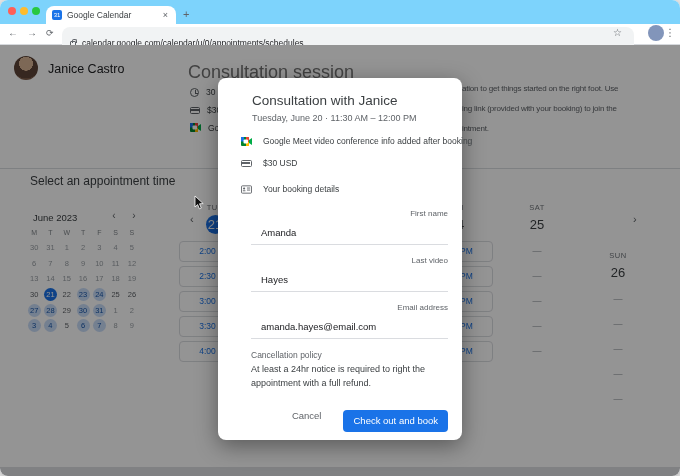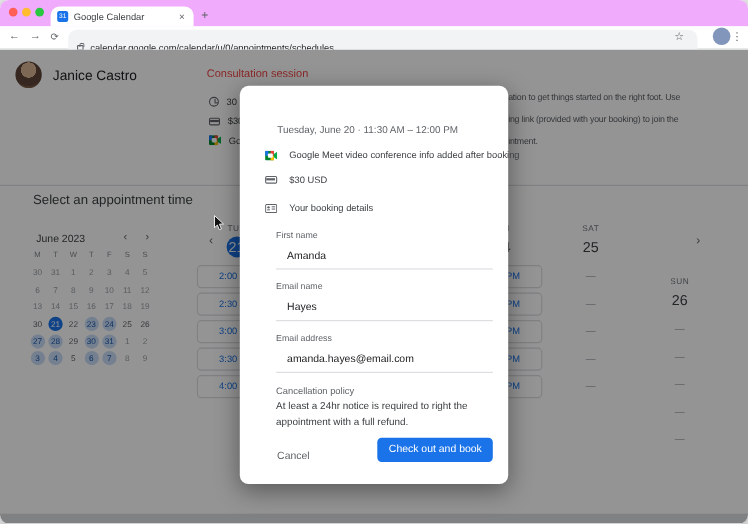--- a/index.html
+++ b/index.html
@@ -1,19 +1,19 @@
 <!DOCTYPE html>
 <html><head>
 <meta charset="utf-8">
 <style>
   html,body{margin:0;padding:0;background:#ececec;font-family:"Liberation Sans",sans-serif;}
   *{box-sizing:border-box;}
   .browser{position:relative;width:680px;height:476px;background:#fff;border-radius:8px;overflow:hidden;box-shadow:0 2px 10px rgba(0,0,0,.3);}
   
-  .tabstrip{position:absolute;left:0;top:0;width:680px;height:24px;background:#f0abfc;}
+  .tabstrip{position:absolute;left:0;top:0;width:680px;height:24px;background:#7dd3fc;}
   .tl{position:absolute;top:7px;width:8px;height:8px;border-radius:50%;}
   .tl.r{left:8px;background:#ff5f57;} .tl.y{left:20px;background:#febc2e;} .tl.g{left:32px;background:#28c840;}
   .tab{position:absolute;left:46px;top:6px;width:130px;height:18px;background:#fff;border-radius:8px 8px 0 0;display:flex;align-items:center;padding:0 6px;}
   .favicon{width:10px;height:10px;background:#1a73e8;border-radius:2px;color:#fff;font-size:6px;line-height:10px;text-align:center;flex:0 0 auto;}
   .tab-title{font-size:8.5px;color:#3c4043;margin-left:5px;flex:1 1 auto;white-space:nowrap;overflow:hidden;}
   .tab-close{font-size:9px;color:#5f6368;padding:0 2px;cursor:default;}
   .newtab{position:absolute;left:183px;top:8px;font-size:11px;color:#5f6368;}
   
   .toolbar{position:absolute;left:0;top:24px;width:680px;height:21px;background:#fff;border-bottom:1px solid #d6d9dd;}
   .navbtn{position:absolute;top:3px;font-size:10px;color:#5f6368;}
@@ -24,21 +24,21 @@
   .url{font-size:8.5px;color:#202124;white-space:nowrap;overflow:hidden;}
   .star{position:absolute;right:58px;top:3px;font-size:10px;color:#5f6368;}
   .chrome-avatar{position:absolute;right:16px;top:25px;width:16px;height:16px;border-radius:50%;background:#8295ba;}
   .kebab{position:absolute;right:5px;top:27px;font-size:10px;color:#5f6368;}
   
   .viewport{position:absolute;left:0;top:45px;width:680px;height:431px;background:#fff;overflow:hidden;}
   .scrim{position:absolute;inset:0;background:rgba(0,0,0,0.42);z-index:5;}
   
   .host-avatar{position:absolute;left:14px;top:11px;width:24px;height:24px;border-radius:50%;background:radial-gradient(circle at 50% 32%,#d8b394 0 34%,#5d4437 35% 72%,#7a5a48 73%);}
   .host-name{position:absolute;left:48px;top:17px;font-size:12.5px;color:#202124;}
-  .page-title{position:absolute;left:188px;top:17px;font-size:10px;color:#ef4444;}
+  .page-title{position:absolute;left:188px;top:17px;font-size:18px;color:#737373;}
   .inforow{position:absolute;left:190px;display:flex;align-items:center;font-size:8.5px;color:#3c4043;white-space:nowrap;}
   .inforow .ic{margin-right:7px;flex:0 0 auto;}
   .clock-ic{width:9px;height:9px;border:1px solid #5f6368;border-radius:50%;position:relative;}
   .clock-ic:before{content:"";position:absolute;left:3.5px;top:1.5px;width:1px;height:3px;background:#5f6368;}
   .clock-ic:after{content:"";position:absolute;left:3.5px;top:4px;width:3px;height:1px;background:#5f6368;}
   .card-ic{width:10px;height:7px;border:1px solid #5f6368;border-radius:1.5px;position:relative;}
   .card-ic:before{content:"";position:absolute;left:0;top:1.5px;width:8px;height:1.5px;background:#5f6368;}
   .desc-line{position:absolute;left:462px;width:198px;font-size:8px;letter-spacing:-0.2px;color:#5f6368;white-space:nowrap;overflow:hidden;}
   .divider{position:absolute;left:0;top:123px;width:680px;height:1px;background:#dadce0;}
   .section-title{position:absolute;left:30px;top:129px;font-size:12px;color:#3c4043;}
@@ -64,25 +64,25 @@
   .slot{width:72px;height:21px;margin:0 auto 4px;border:1px solid #dadce0;border-radius:4px;background:#fff;color:#1a73e8;font-size:8.5px;line-height:19px;text-align:center;}
   .noslot{width:72px;height:21px;margin:0 auto 4px;color:#9aa0a6;font-size:9px;line-height:21px;text-align:center;}
   .page-end{position:absolute;left:0;top:422px;width:680px;height:9px;background:#dcdee2;}
   
   .modal{position:absolute;left:218px;top:33px;width:244px;height:362px;background:#fff;border-radius:8px;box-shadow:0 6px 22px rgba(0,0,0,.4);z-index:10;}
   .m-title{position:absolute;left:34px;top:15px;font-size:13.5px;color:#3c4043;}
   .m-date{position:absolute;left:34px;top:35px;font-size:9px;color:#5f6368;}
   .m-row{position:absolute;left:23px;display:flex;align-items:center;font-size:8.5px;color:#3c4043;white-space:nowrap;}
   .m-row .ic{width:11px;margin-right:11px;display:flex;justify-content:center;flex:0 0 auto;}
   .m-field{position:absolute;left:33px;width:197px;border-bottom:1px solid #dadce0;}
-  .m-label{font-size:8px;color:#5f6368;}
+  .m-label{font-size:8px;color:#5f6368;text-align:right;}
   .m-value{font-size:9.5px;color:#202124;padding:9px 0 6px 10px;}
   .m-cancel-label{position:absolute;left:33px;top:272px;font-size:8.5px;color:#5f6368;}
   .m-policy{position:absolute;left:33px;top:284px;width:185px;font-size:9px;line-height:14px;color:#3c4043;}
-  .m-actions{position:absolute;right:14px;top:320px;display:flex;align-items:flex-end;gap:40px;}
+  .m-actions{position:absolute;right:14px;top:332px;display:flex;align-items:flex-start;}
   .btn-cancel{font-size:9.5px;color:#5f6368;margin-right:22px;}
   .btn-submit{height:22px;padding:0 10px;background:#1a73e8;color:#fff;font-size:9.5px;line-height:22px;border-radius:4px;}
   
   .cursor{position:absolute;left:194px;top:150px;z-index:20;}
 </style>
 </head>
 <body>
 
 <div class="browser">
 
@@ -274,20 +274,21 @@
         <div class="noslot">—</div>
         <div class="noslot">—</div>
       </div>
     </div>
 
     <div class="page-end"></div>
 
     <div class="scrim"></div>
 
     <div class="modal">
+      <div class="m-title">Consultation with Janice</div>
       <div class="m-date">Tuesday, June 20  ·  11:30 AM – 12:00 PM</div>
 
       <div class="m-row" style="top:58px;">
         <span class="ic">
             <svg width="11" height="9" viewBox="0 0 11 9">
               <rect x="0" y="0" width="8" height="9" rx="1" fill="#00832d"></rect>
               <rect x="0" y="0" width="3" height="4.5" fill="#1a73e8"></rect>
               <rect x="5" y="4.5" width="3" height="4.5" fill="#ffba00"></rect>
               <rect x="5" y="0" width="3" height="4.5" fill="#ea4335"></rect>
               <path d="M8 3 L11 1 L11 8 L8 6 Z" fill="#00ac47"></path>
@@ -311,21 +312,21 @@
             </svg>
           </span>
         <span>Your booking details</span>
       </div>
 
       <div class="m-field" style="top:131px;">
         <div class="m-label">First name</div>
         <div class="m-value">Amanda</div>
       </div>
       <div class="m-field" style="top:178px;">
-        <div class="m-label">Email name</div>
+        <div class="m-label">Last video</div>
         <div class="m-value">Hayes</div>
       </div>
       <div class="m-field" style="top:225px;">
         <div class="m-label">Email address</div>
         <div class="m-value">amanda.hayes@email.com</div>
       </div>
 
       <div class="m-cancel-label">Cancellation policy</div>
       <div class="m-policy">At least a 24hr notice is required to right the appointment with a full refund.</div>
 

